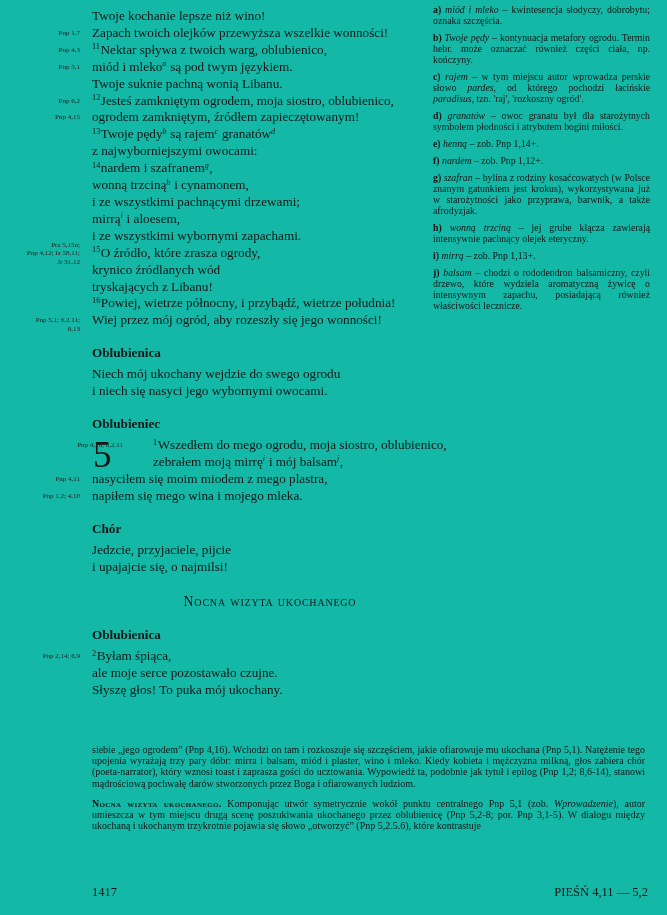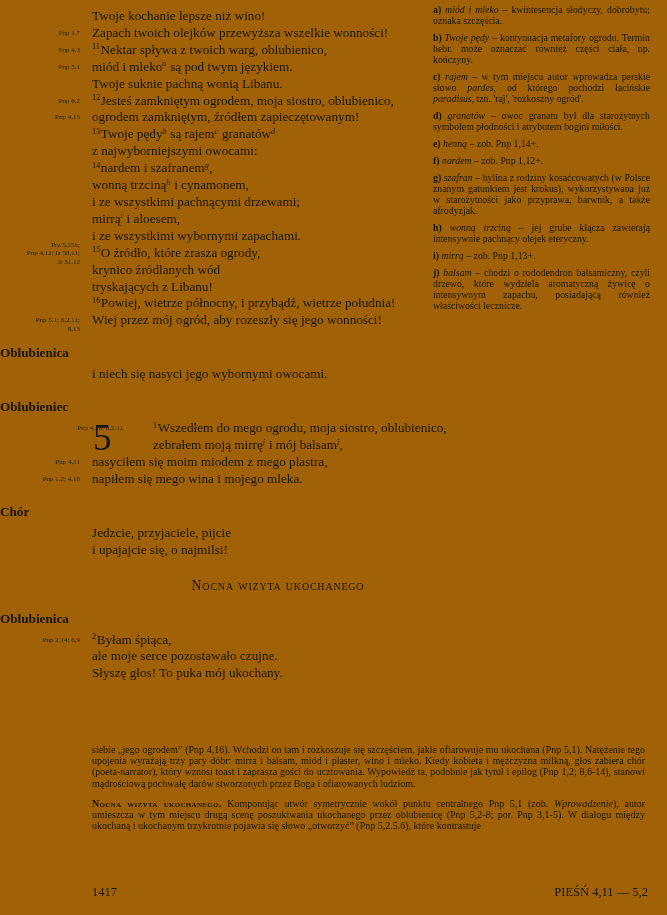--- a/index.html
+++ b/index.html
@@ -2,41 +2,41 @@
 <html><head>
 <meta charset="utf-8">
 <style>
   * { margin:0; padding:0; box-sizing:border-box; }
   html, body { width:667px; height:915px; }
   body {
     background:#ffffff;
     font-family:"Liberation Serif","DejaVu Serif",serif;
     color:#151515;
   }
-  .page { position:relative; width:667px; height:915px; background:#a16207; overflow:hidden; }
+  .page { position:relative; width:667px; height:915px; background:#14b8a6; overflow:hidden; }
 
   
   .scripture { position:absolute; left:0; top:8px; width:432px; }
   .verse-line { position:relative; padding-left:92px; font-size:13.2px; line-height:16.9px; white-space:nowrap; }
   .verse-line.indent { padding-left:110px;margin-left:43px; }
   .line-text { display:inline; }
   .ref {
     position:absolute; left:0; top:4px; width:80px;
     text-align:right; font-size:7px; line-height:8.6px;
     white-space:pre-line; color:#222; letter-spacing:0;
   }
   .ref-up { transform:translateY(-8px); }
   .sup { position:relative; top:-4.5px; font-size:8.3px; line-height:0; margin-right:0.5px; }
   .fnmark { font-style:italic; font-size:8px; }
 
-  .speaker-heading { font-weight:bold; font-size:13.2px; line-height:17px; margin:15px 0 5px; }
+  .speaker-heading { padding-left:92px; font-weight:bold; font-size:13.2px; line-height:17px; margin:15px 0 5px; }
   .section-title {
     width:432px; padding-left:92px; text-align:center;
     font-variant:small-caps; letter-spacing:0.8px;
-    font-size:13.8px; line-height:18px; margin:18px 16px 10px;
+    font-size:13.8px; line-height:18px; margin:18px 8px 10px;
   }
   .chapter-block { position:relative; }
   .dropcap {
     position:absolute; left:93px; top:1px;
     font-size:37px; line-height:34px; font-weight:normal;
   }
 
   
   .notes { position:absolute; left:433px; top:4px; width:217px; font-size:9.8px; line-height:11px; text-align:justify; }
   .footnote { margin-bottom:6px; }
@@ -77,20 +77,21 @@
 Pnp 4,12; Iz 58,11;
 Jr 31,12</span><span class="line-text"><span class="sup">15</span><span>O źródło, które zrasza ogrody,</span></span></div>
         <div class="verse-line"><span class="line-text"><span>krynico źródlanych wód</span></span></div>
         <div class="verse-line"><span class="line-text"><span>tryskających z Libanu!</span></span></div>
         <div class="verse-line"><span class="line-text"><span class="sup">16</span><span>Powiej, wietrze północny, i przybądź, wietrze południa!</span></span></div>
         <div class="verse-line"><span class="ref">Pnp 5,1; 6,2.11;
 8,13</span><span class="line-text"><span>Wiej przez mój ogród, aby rozeszły się jego wonności!</span></span></div>
       </div>
       <div class="speaker-heading">Oblubienica</div>
       <div class="lines-block">
+        <div class="verse-line"><span class="line-text"><span>Niech mój ukochany wejdzie do swego ogrodu</span></span></div>
         <div class="verse-line"><span class="line-text"><span>i niech się nasyci jego wybornymi owocami.</span></span></div>
       </div>
       <div class="speaker-heading">Oblubieniec</div>
       <div class="chapter-block">
         <div class="dropcap">5</div>
         <div class="verse-line indent"><span class="ref">Pnp 4,16; 6,2.11</span><span class="line-text"><span class="sup">1</span><span>Wszedłem do mego ogrodu, moja siostro, oblubienico,</span></span></div>
         <div class="verse-line indent"><span class="line-text"><span>zebrałem moją mirrę</span><span class="sup fnmark">i</span><span> i mój balsam</span><span class="sup fnmark">j</span><span>,</span></span></div>
       </div>
       <div class="lines-block">
         <div class="verse-line"><span class="ref">Pnp 4,11</span><span class="line-text"><span>nasyciłem się moim miodem z mego plastra,</span></span></div>

